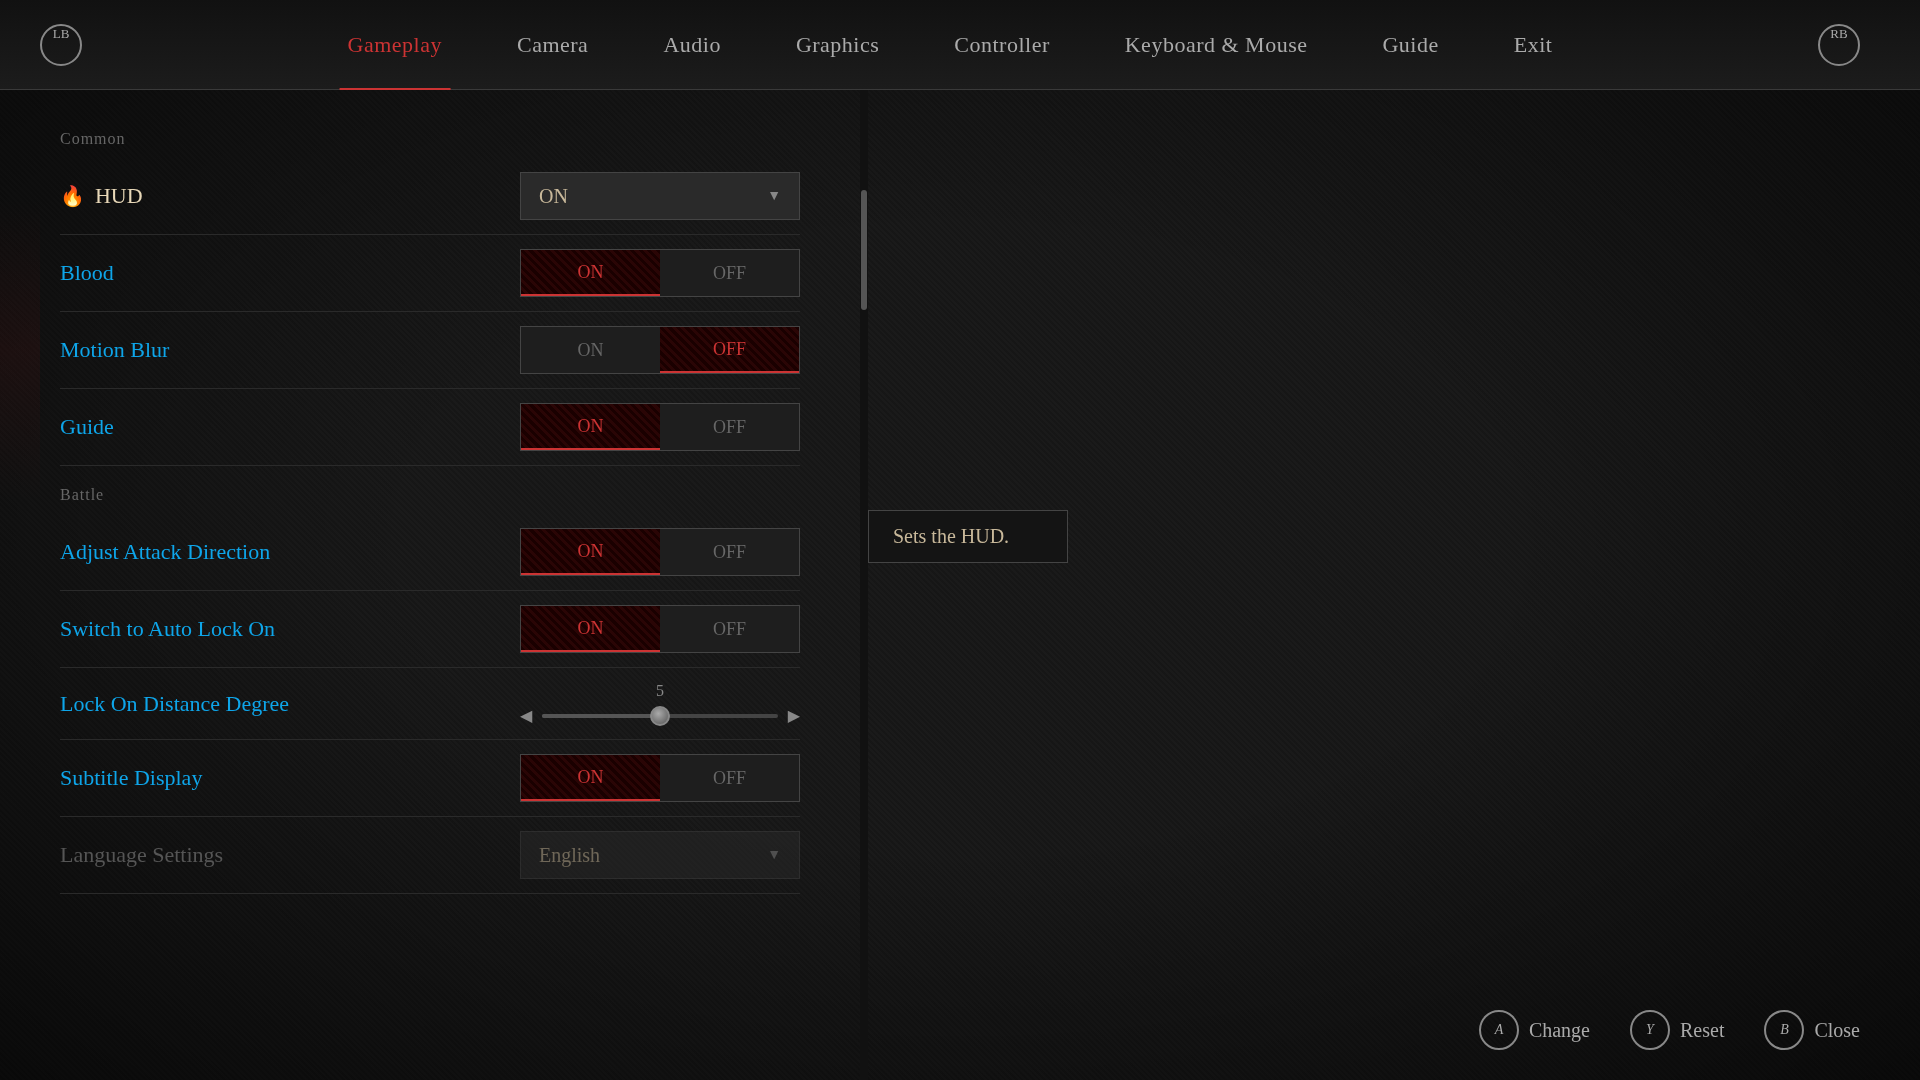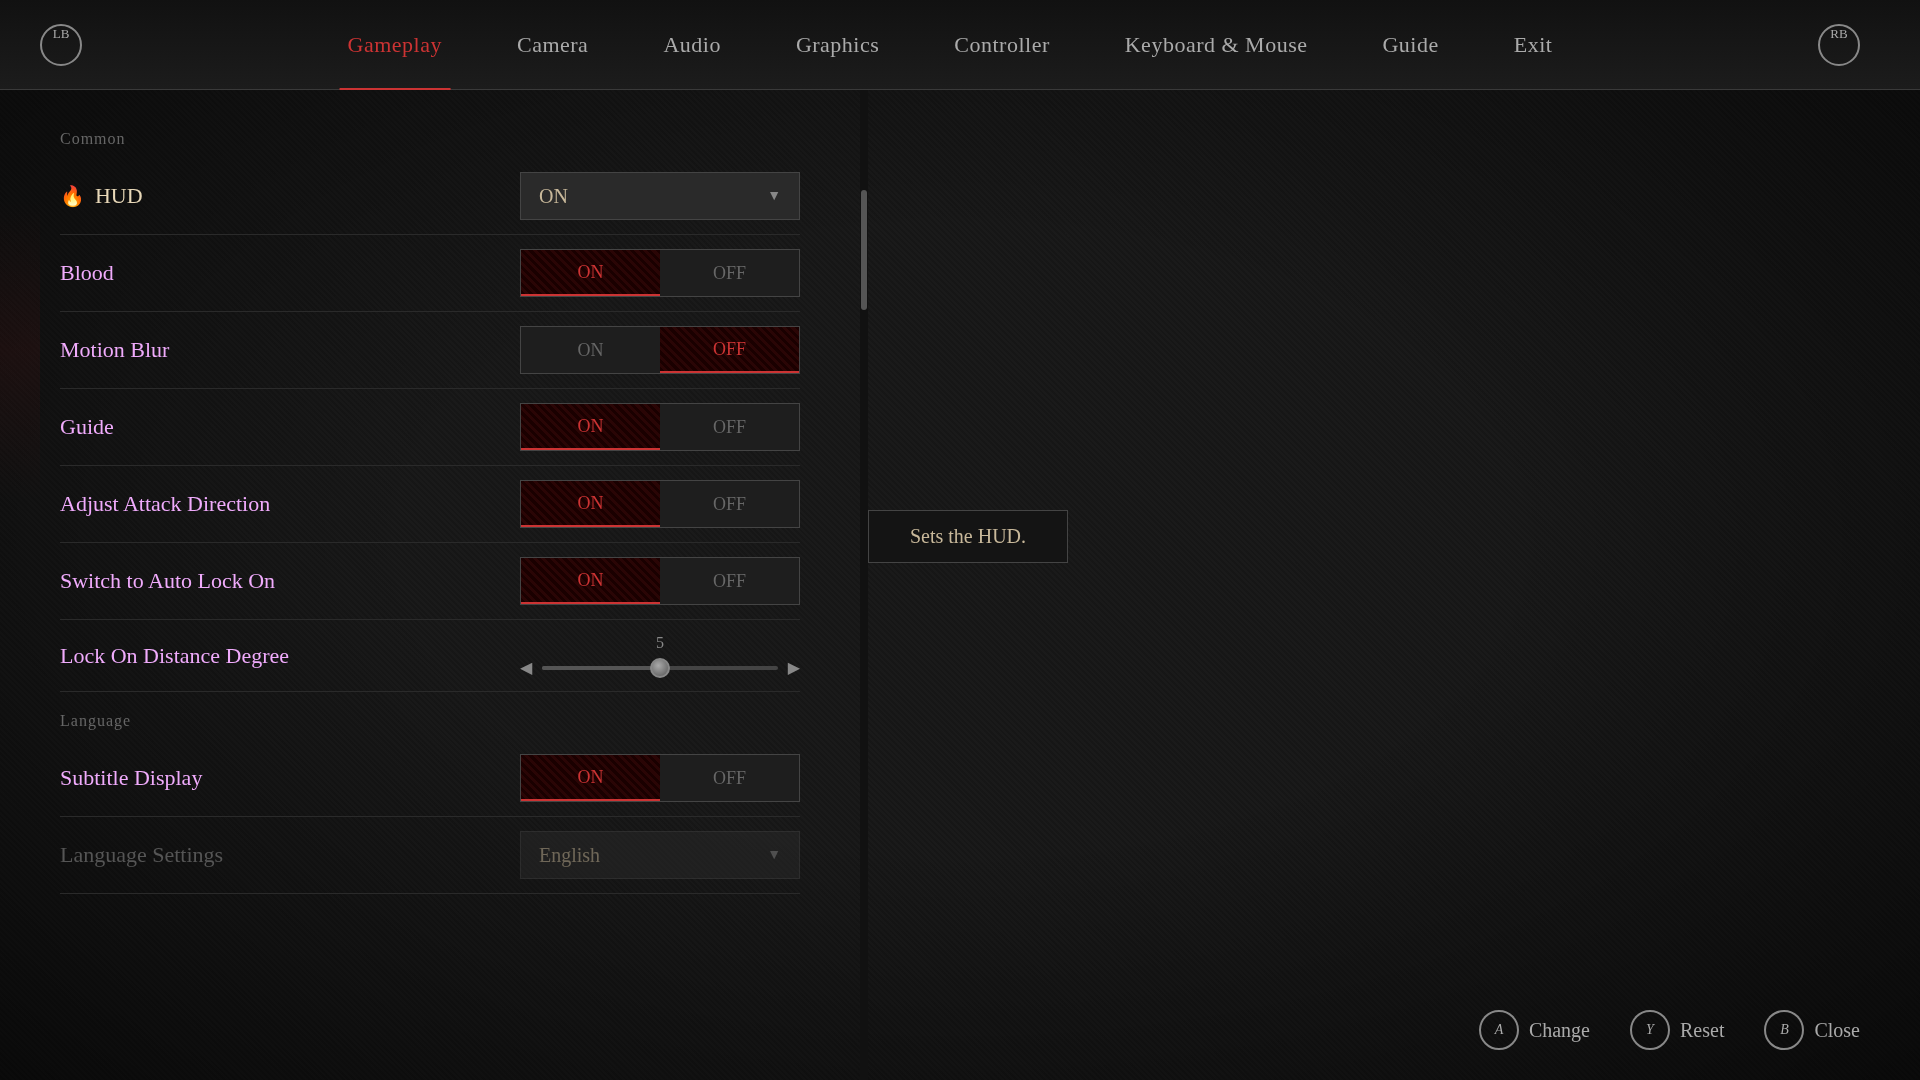--- a/index.html
+++ b/index.html
@@ -133,21 +133,21 @@
     .setting-row {
       display: flex;
       align-items: center;
       justify-content: space-between;
       padding: 14px 0;
       border-bottom: 1px solid #2a2a2a;
     }
 
     .setting-name {
       font-size: 22px;
-      color: #f0abfc;
+      color: #0ea5e9;
       display: flex;
       align-items: center;
       gap: 10px;
     }
 
     .setting-name.active-item {
       color: #e8d8b8;
     }
 
     .flame-icon {
@@ -295,21 +295,20 @@
     }
 
     
     .right-panel {
       flex: 1;
       position: relative;
       display: flex;
       flex-direction: column;
       justify-content: center;
       padding: 0 60px;
-      text-align: center;
     }
 
     .tooltip-box {
       position: absolute;
       top: 420px;
       left: 0;
       background: rgba(20,20,20,0.9);
       border: 1px solid #444;
       padding: 14px 24px;
       font-size: 20px;
@@ -454,20 +453,23 @@
     <div class="setting-row">
       <div class="setting-name">
         <span>Guide</span>
       </div>
       <div class="toggle-group">
         <div class="toggle-btn on-active">ON</div>
         <div class="toggle-btn inactive">OFF</div>
       </div>
     </div>
 
+    <div class="section-label">
+      <span>Battle</span>
+    </div>
 
     <div class="setting-row">
       <div class="setting-name">
         <span>Adjust Attack Direction</span>
       </div>
       <div class="toggle-group">
         <div class="toggle-btn on-active">ON</div>
         <div class="toggle-btn inactive">OFF</div>
       </div>
     </div>
@@ -494,23 +496,20 @@
           <span class="slider-arrow">◀</span>
           <div class="slider-track">
             <div class="slider-fill" style="width:50%;"></div>
             <div class="slider-thumb"></div>
           </div>
           <span class="slider-arrow">▶</span>
         </div>
       </div>
     </div>
 
-    <div class="section-label">
-      <span>Language</span>
-    </div>
 
     <div class="setting-row">
       <div class="setting-name">
         <span>Subtitle Display</span>
       </div>
       <div class="toggle-group">
         <div class="toggle-btn on-active">ON</div>
         <div class="toggle-btn inactive">OFF</div>
       </div>
     </div>

